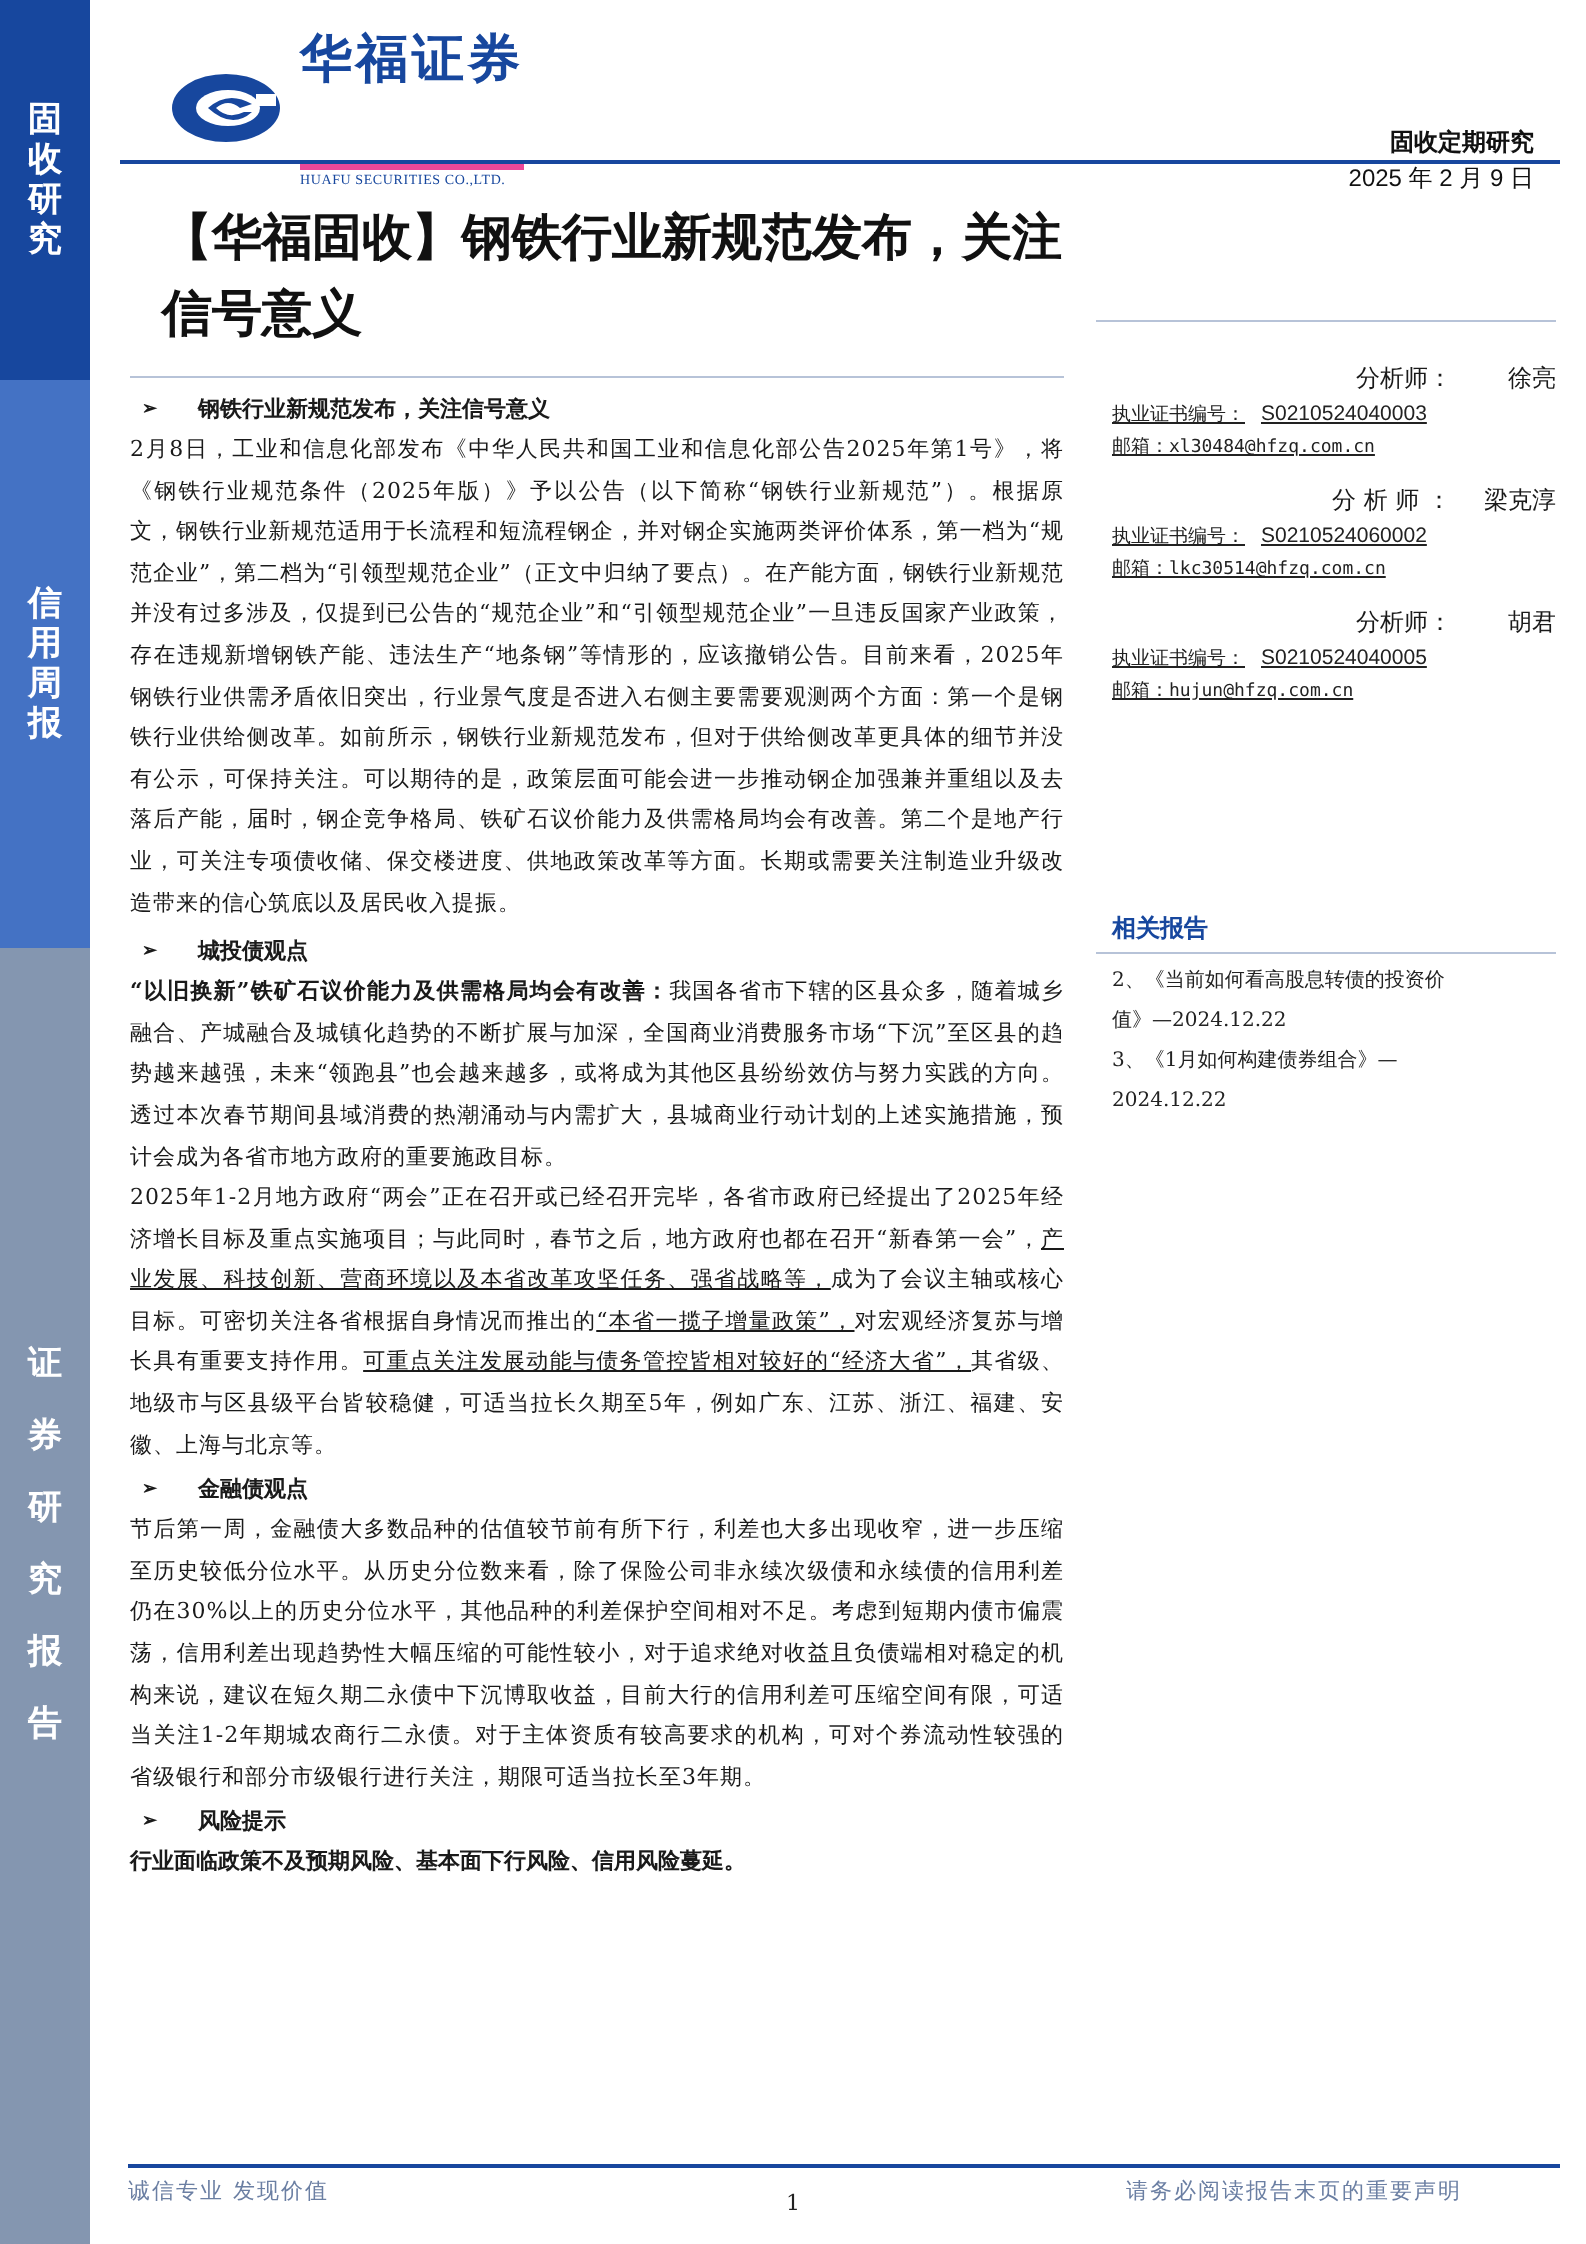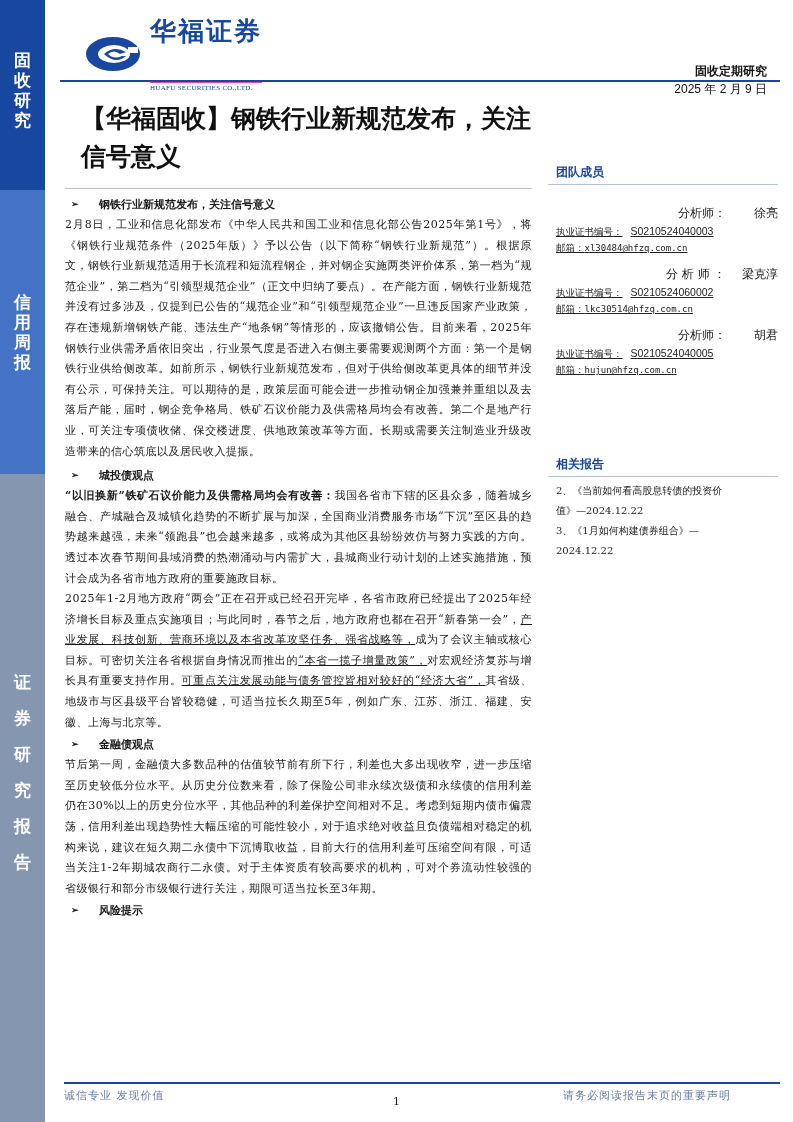--- a/index.html
+++ b/index.html
@@ -18,21 +18,21 @@
   .sb-char { font-size: 17px; line-height: 20px; display: block; }
   .sb-3 .sb-char { line-height: 36px; }
   .sb-1 .sb-stack { margin-top: -10px; }
   .sb-3 .sb-stack { position: absolute; top: 190px; left: 0; width: 45px; display: flex; flex-direction: column; align-items: center; }
 
   
   .logo { position: absolute; left: 84px; top: 32px; height: 44px; display: flex; align-items: center; }
   .logo-mark { width: 58px; height: 38px; position: relative; }
   .logo-text { margin-left: 8px; display: flex; flex-direction: column; gap: 36px; }
   .logo-cn { font-size: 26px; font-weight: bold; color: #17479e; letter-spacing: 2px; line-height: 30px; }
-  .logo-en { font-size: 7px; color: #17479e; font-family: "Liberation Serif", serif; letter-spacing: 0.3px; border-top: 1px solid #ec4899; padding-top: 1px; }
+  .logo-en { font-size: 7px; color: #17479e; font-family: "Liberation Serif", serif; letter-spacing: 0.3px; border-top: 4px solid #ec4899; padding-top: 1px; }
   .hdr-right { position: absolute; right: 26px; top: 38px; text-align: right; }
   .hdr-type { font-size: 12px; font-weight: bold; color: #111; line-height: 18px; margin-top: 24px; }
   .hdr-date { font-size: 12px; color: #111; line-height: 18px; font-family: "Liberation Sans", sans-serif; }
   .hdr-rule { position: absolute; left: 60px; top: 80px; width: 720px; height: 2px; background: #17479e; }
 
   
   .title { position: absolute; left: 81px; top: 100px; width: 450px; font-size: 25px; font-weight: bold; line-height: 38px; color: #111; }
 
   
   .main { position: absolute; left: 65px; top: 188px; width: 467px; }
@@ -136,24 +136,24 @@
   <div class="sec-head">
     <span class="arrow">➢</span>
     <span>金融债观点</span>
   </div>
   <p class="para">节后第一周，金融债大多数品种的估值较节前有所下行，利差也大多出现收窄，进一步压缩至历史较低分位水平。从历史分位数来看，除了保险公司非永续次级债和永续债的信用利差仍在30%以上的历史分位水平，其他品种的利差保护空间相对不足。考虑到短期内债市偏震荡，信用利差出现趋势性大幅压缩的可能性较小，对于追求绝对收益且负债端相对稳定的机构来说，建议在短久期二永债中下沉博取收益，目前大行的信用利差可压缩空间有限，可适当关注1-2年期城农商行二永债。对于主体资质有较高要求的机构，可对个券流动性较强的省级银行和部分市级银行进行关注，期限可适当拉长至3年期。</p>
 
   <div class="sec-head">
     <span class="arrow">➢</span>
     <span>风险提示</span>
   </div>
+  <div class="risk">行业面临政策不及预期风险、基本面下行风险、信用风险蔓延。</div>
 </div>
 
 <div class="right">
-  <div class="r-head">团队成员</div>
   <div class="r-rule"></div>
 
   <div class="analyst">
     <div class="an-name">
         <span class="lbl">分析师：</span>
         <span>徐亮</span>
       </div>
     <div class="an-line"><span>执业证书编号：</span><span class="v">S0210524040003</span></div>
     <div class="an-line"><span>邮箱：</span><span class="m">xl30484@hfzq.com.cn</span></div>
   </div>

